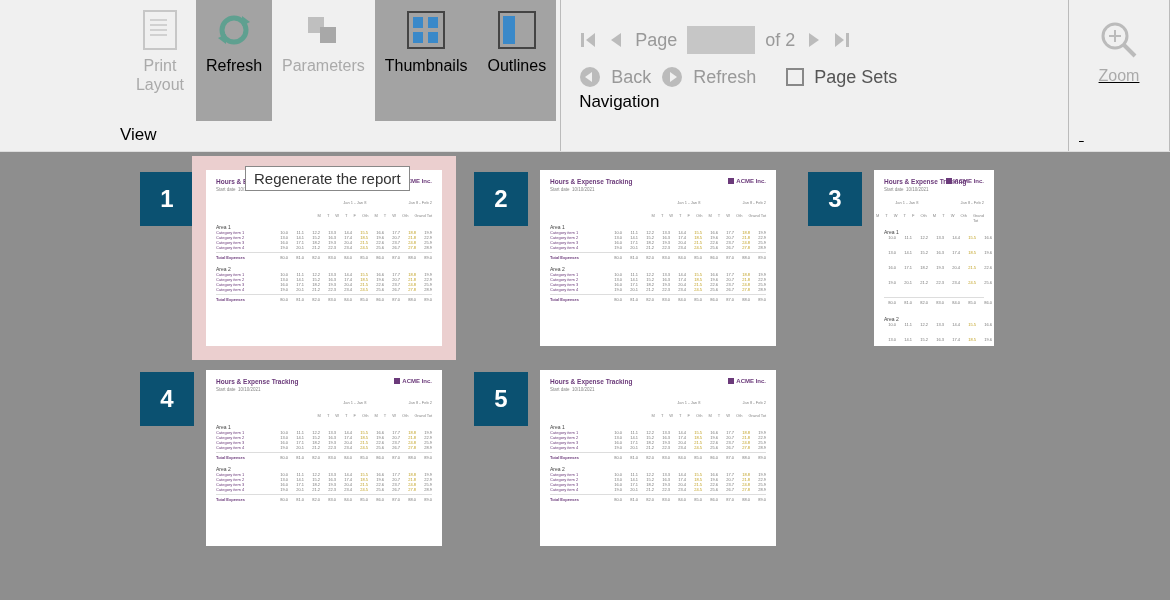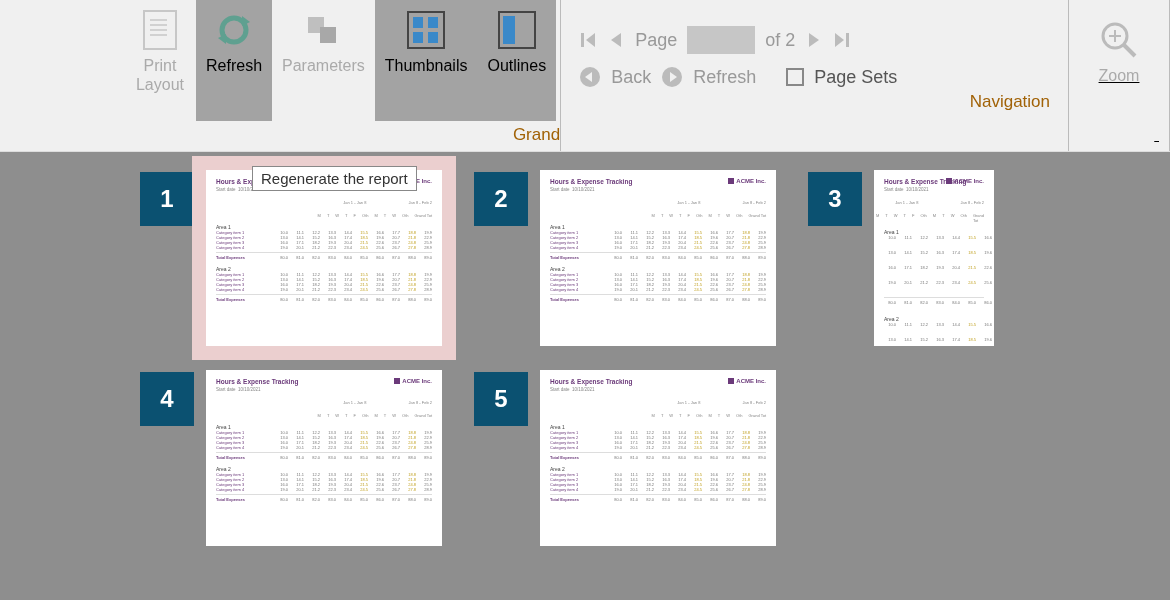--- a/index.html
+++ b/index.html
@@ -1,21 +1,21 @@
 <!DOCTYPE html>
 <html><head>
   <meta charset="utf-8">
   <style>
     * { box-sizing: border-box; margin: 0; padding: 0; }
     body { font-family: "Segoe UI", Arial, sans-serif; background: #fff; width: 1170px; height: 600px; overflow: hidden; }
     
     .ribbon { display: flex; background: #f0f0f0; height: 152px; border-bottom: 1px solid #ddd; padding-left: 120px; }
     .ribbon-group { display: flex; flex-direction: column; border-right: 1px solid #bbb; }
     .ribbon-items { display: flex; align-items: stretch; flex: 1; padding: 0 4px; }
-    .ribbon-label { text-align: right; font-size: 17px; color: #a16207; padding: 4px 0 6px; }
+    .ribbon-label { text-align: left; font-size: 17px; color: #000000; padding: 4px 0 6px; }
     
     .ribbon-btn { display: flex; flex-direction: column; align-items: center; justify-content: flex-start; padding: 10px 10px 0; cursor: pointer; min-width: 72px; }
     .ribbon-btn.disabled { color: #aaa; }
     .ribbon-btn.active { background: #a3a3a3; }
     .ribbon-btn .ico { width: 40px; height: 40px; display: flex; align-items: center; justify-content: center; margin-bottom: 6px; }
     .ribbon-btn .lbl { font-size: 16px; text-align: center; line-height: 1.2; }
     
     .nav-group { padding: 8px 18px; flex: 1; }
     .nav-rows { display: flex; flex-direction: column; gap: 12px; padding-top: 18px; }
     .nav-row { display: flex; align-items: center; gap: 10px; font-size: 18px; color: #999; }
@@ -44,21 +44,21 @@
     .thumb-block { margin-top: 6px; }
     .thumb-section { font-size: 5px; color: #444; }
     .thumb-row { display: flex; font-size: 4px; color: #666; justify-content: space-between; }
     .thumb-row .rlabel { color: #6b3a7a; width: 50px; overflow: hidden; }
     .thumb-row .rnums { display: flex; gap: 4px; color: #777; }
     .thumb-row.total .rlabel { color: #6b3a7a; font-weight: bold; }
     .thumb-row .rnums span { width: 12px; text-align: right; }
     .thumb-row .rnums span.y { color: #c0a020; }
     .thumb-divider { border-top: 1px solid #ddd; margin: 2px 0; }
     
-    .tooltip { position: absolute; top: 166px; left: 252px; background: #fff; border: 1px solid #888; padding: 3px 8px; font-size: 15px; color: #333; z-index: 10; }
+    .tooltip { position: absolute; top: 166px; left: 245px; background: #fff; border: 1px solid #888; padding: 3px 8px; font-size: 15px; color: #333; z-index: 10; }
   </style>
 </head>
 <body>
 
 <div class="ribbon">
 
   <div class="ribbon-group">
     <div class="ribbon-items">
       <div class="ribbon-btn disabled">
         <div class="ico">
@@ -108,21 +108,21 @@
       <div class="ribbon-btn active">
         <div class="ico">
           <svg width="40" height="40" viewBox="0 0 40 40">
               <rect x="2" y="2" width="36" height="36" fill="none" stroke="#444" stroke-width="2"></rect>
               <rect x="6" y="6" width="12" height="28" fill="#3a89c9"></rect>
             </svg>
         </div>
         <div class="lbl">Outlines</div>
       </div>
     </div>
-    <div class="ribbon-label">Grand</div>
+    <div class="ribbon-label">View</div>
   </div>
 
   <div class="ribbon-group nav-group">
     <div class="nav-rows">
       <div class="nav-row">
         <svg class="nav-arrow" viewBox="0 0 18 18">
             <rect x="2" y="2" width="3" height="14" fill="#bbb"></rect>
             <polygon points="16,2 16,16 7,9" fill="#bbb"></polygon>
           </svg>
         <svg class="nav-arrow" viewBox="0 0 18 18">

